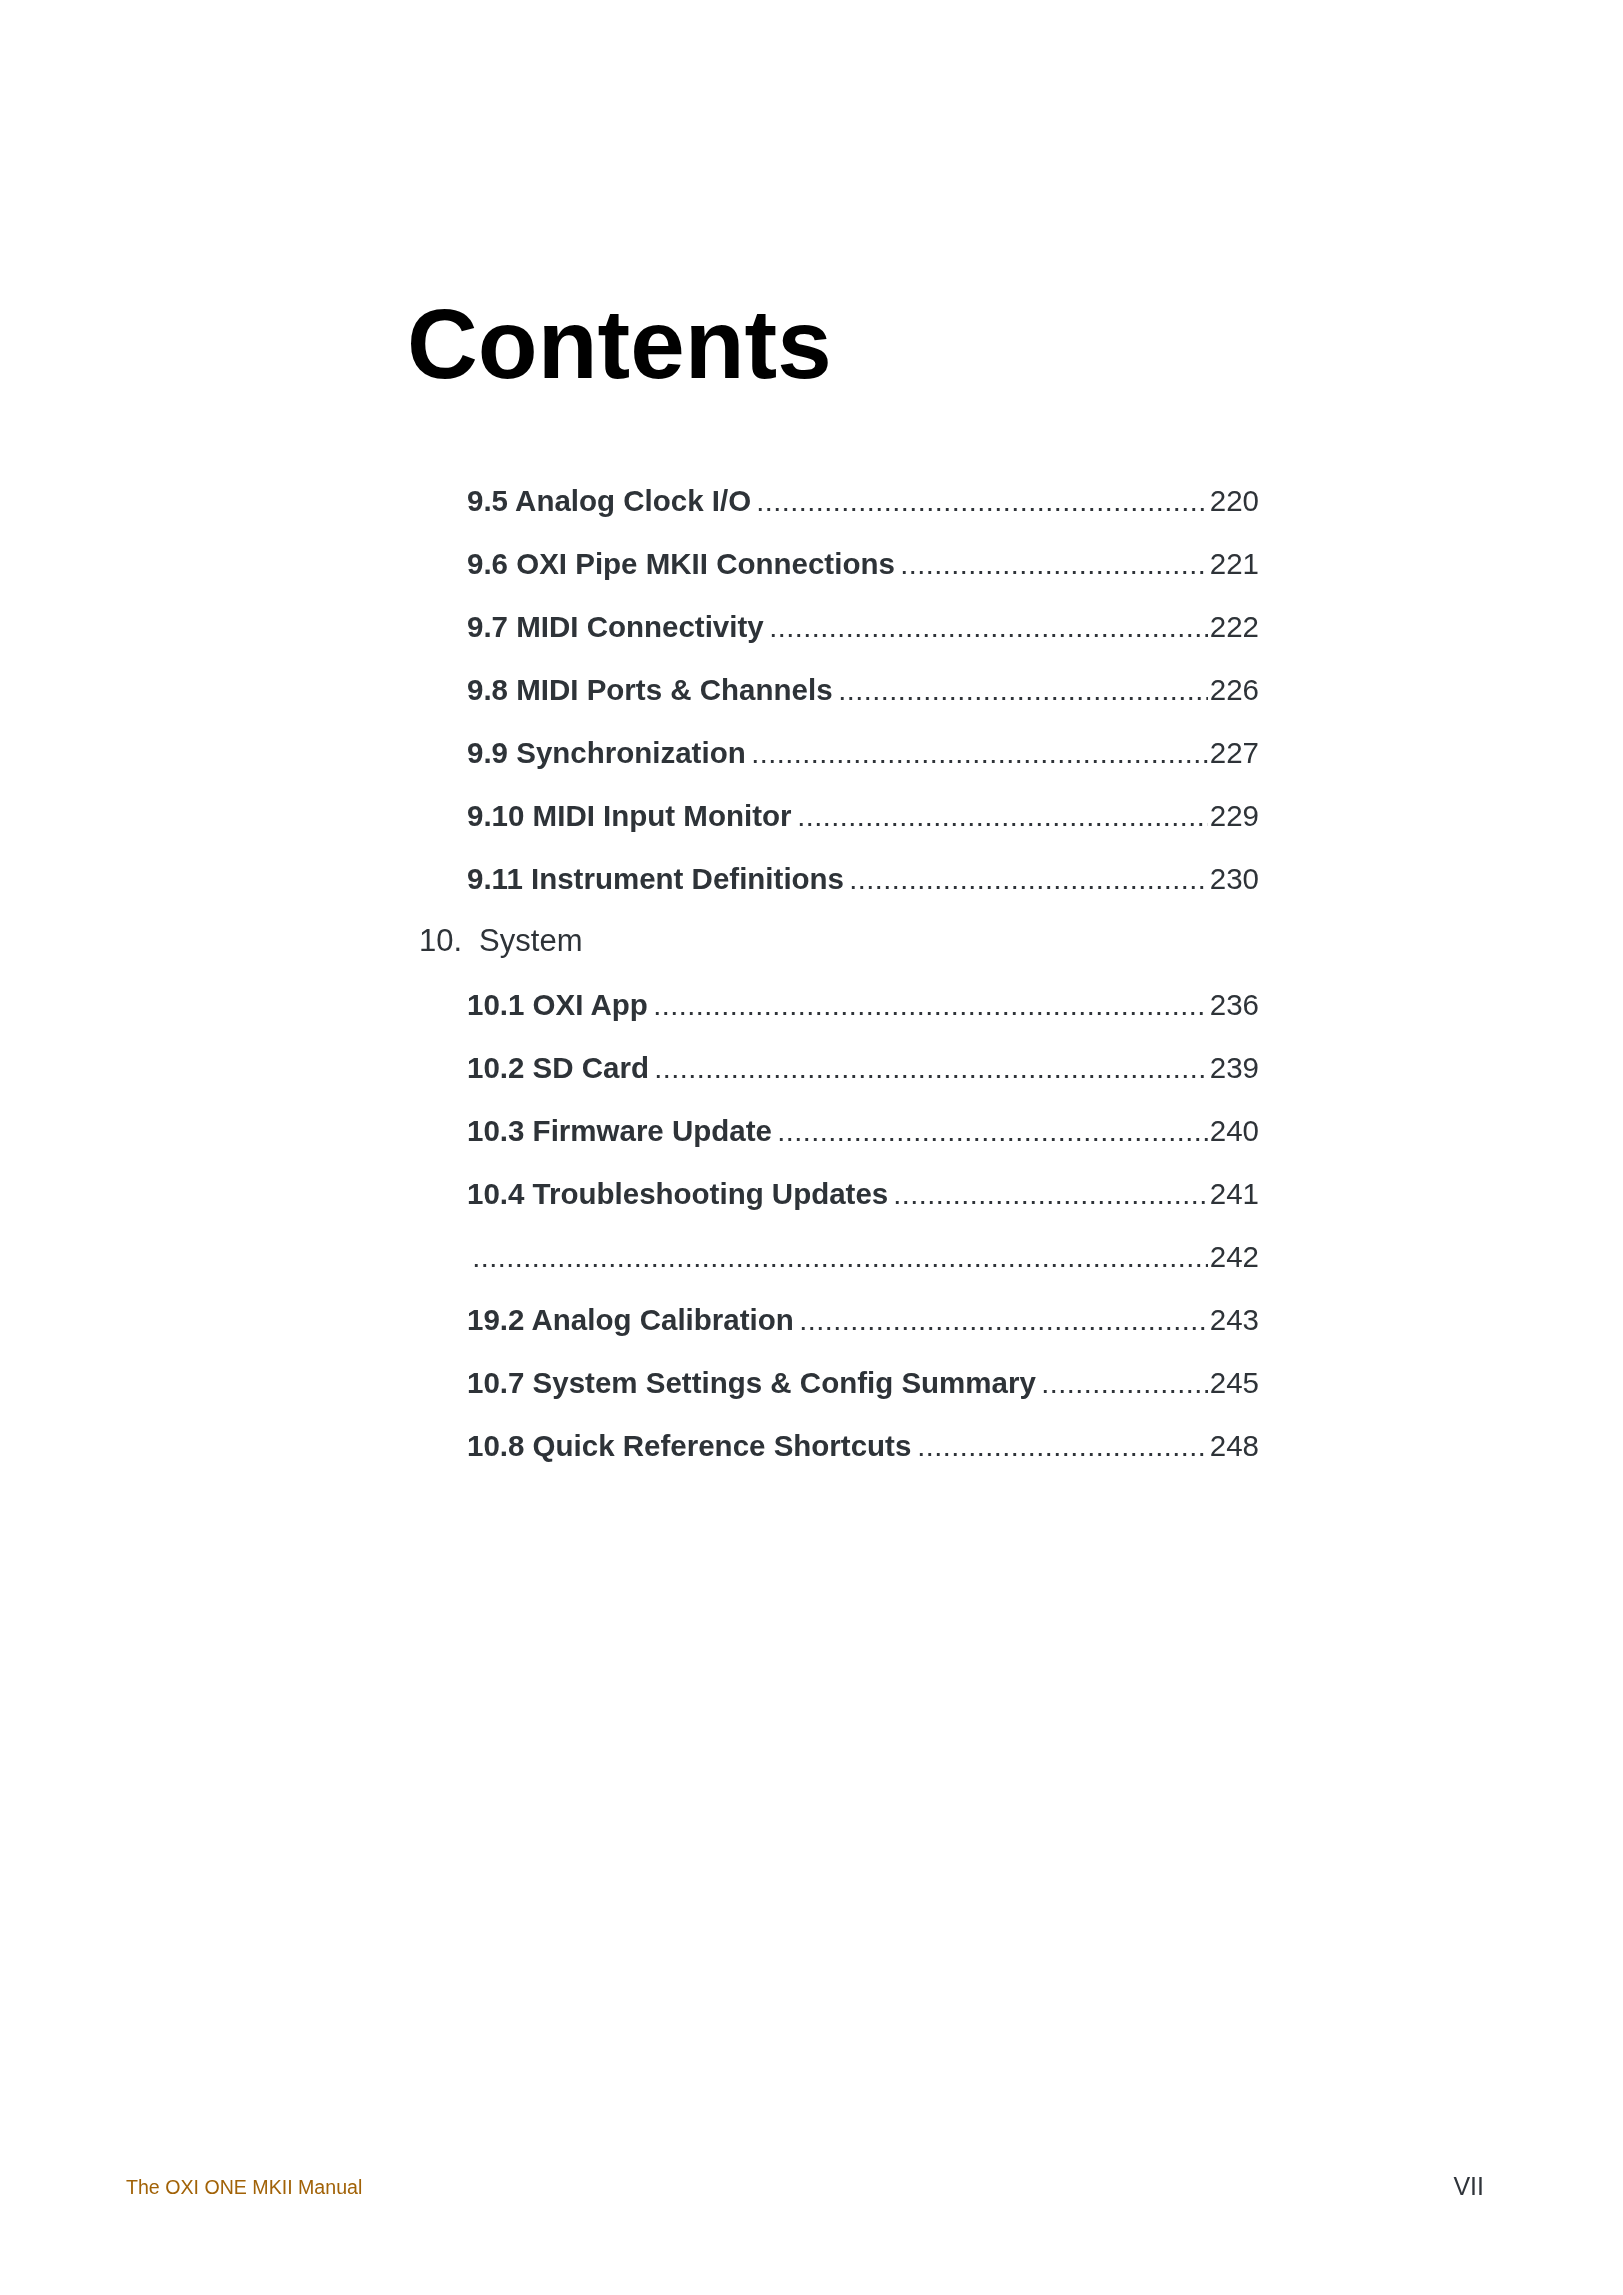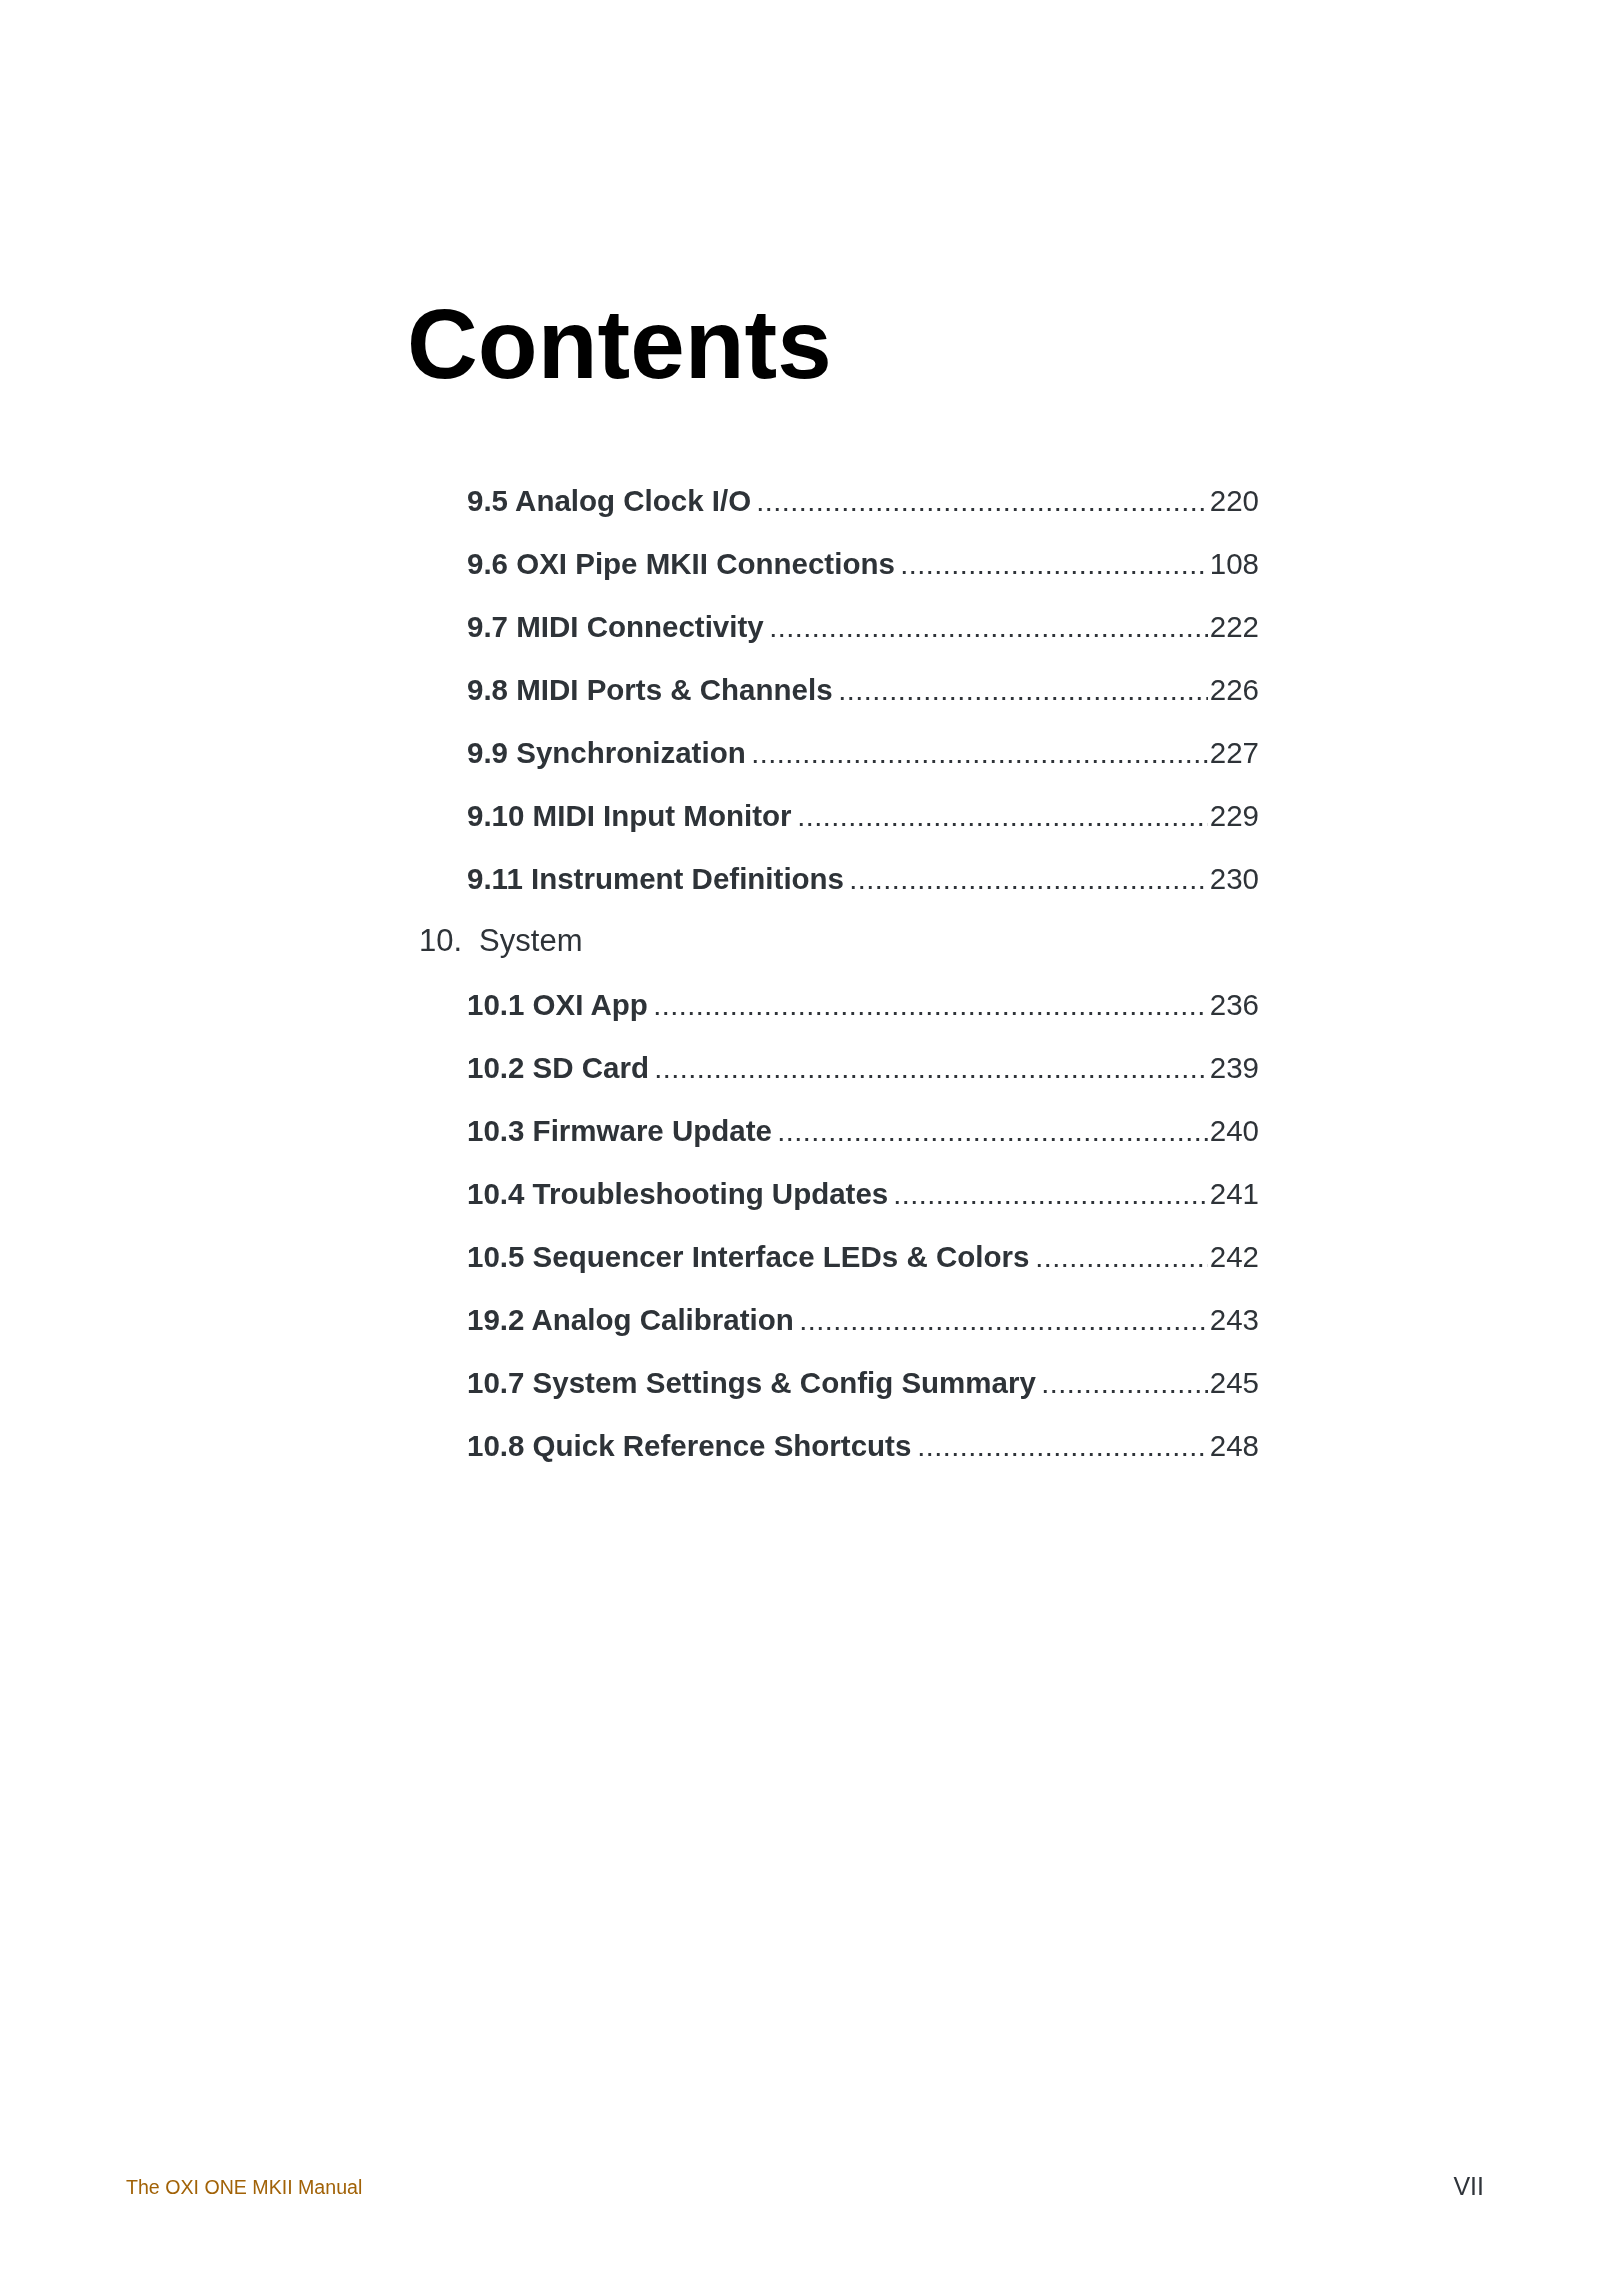--- a/index.html
+++ b/index.html
@@ -92,21 +92,21 @@
 
   <div class="row">
     <span class="lbl">9.5 Analog Clock I/O</span>
     <span class="leader"></span>
     <span class="pg">220</span>
   </div>
 
   <div class="row">
     <span class="lbl">9.6 OXI Pipe MKII Connections</span>
     <span class="leader"></span>
-    <span class="pg">108</span>
+    <span class="pg">221</span>
   </div>
 
   <div class="row">
     <span class="lbl">9.7 MIDI Connectivity</span>
     <span class="leader"></span>
     <span class="pg">222</span>
   </div>
 
   <div class="row">
     <span class="lbl">9.8 MIDI Ports &amp; Channels</span>
@@ -155,21 +155,20 @@
     <span class="pg">240</span>
   </div>
 
   <div class="row">
     <span class="lbl">10.4 Troubleshooting Updates</span>
     <span class="leader"></span>
     <span class="pg">241</span>
   </div>
 
   <div class="row">
-    <span class="lbl">10.5 Sequencer Interface LEDs &amp; Colors</span>
     <span class="leader"></span>
     <span class="pg">242</span>
   </div>
 
   <div class="row">
     <span class="lbl">19.2 Analog Calibration</span>
     <span class="leader"></span>
     <span class="pg">243</span>
   </div>
 

